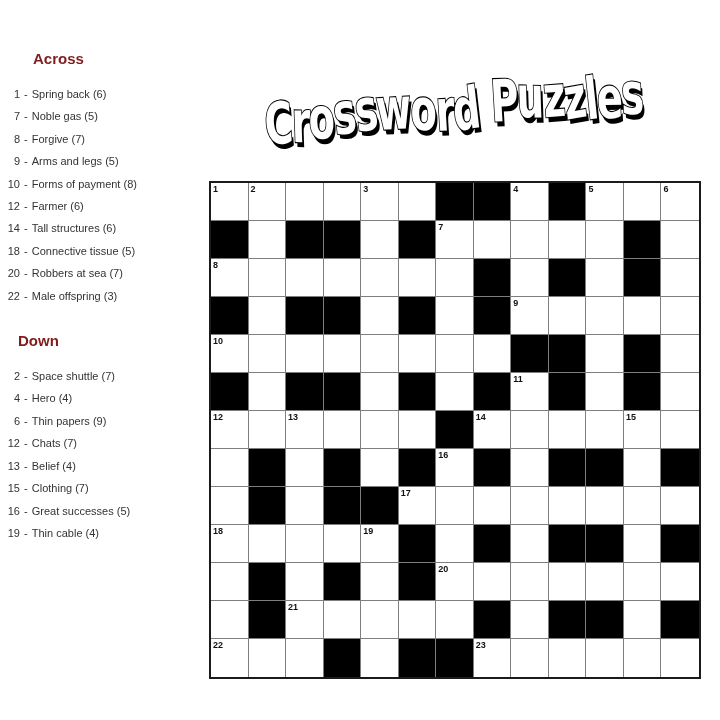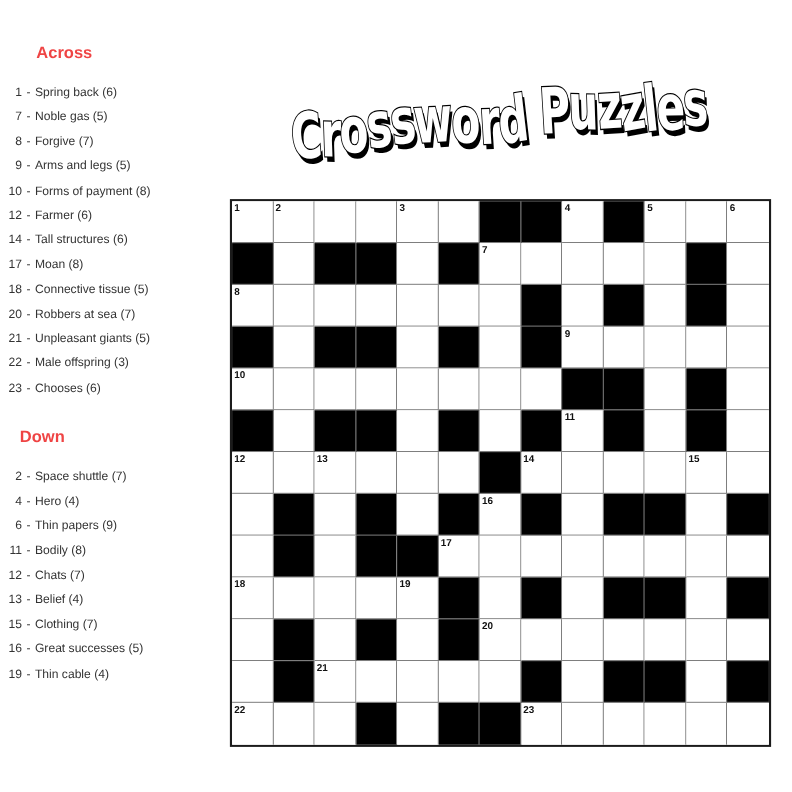--- a/index.html
+++ b/index.html
@@ -6,21 +6,21 @@
   body{
     width:720px;height:720px;position:relative;overflow:hidden;
     background:#ffffff;font-family:"Liberation Sans",sans-serif;
   }
   
   .clues{
     position:absolute;left:7px;top:36px;width:215px;
     color:#333;
   }
   .clues-head{
-    font-size:15px;font-weight:bold;color:#ef4444;margin:4px;line-height:17px;
+    font-size:15px;font-weight:bold;color:#7f1d1d;margin:14px;line-height:17px;
   }
   .head-across{margin-left:26px;}
   .head-down{margin-left:11px;}
   .clue-list{margin-top:16px;}
   .clue{
     line-height:22.4px;font-size:11px;white-space:nowrap;color:#333;
   }
   .cnum{display:inline-block;min-width:13px;text-align:right;}
   .csep{padding:0 1px;}
   .down-section{margin-top:25px;}
@@ -63,35 +63,31 @@
   <div class="across-section">
     <h2 class="clues-head head-across">Across</h2>
     <div class="clue-list">
         <div class="clue"><span class="cnum">1</span><span class="csep"> - </span><span>Spring back (6)</span></div>
         <div class="clue"><span class="cnum">7</span><span class="csep"> - </span><span>Noble gas (5)</span></div>
         <div class="clue"><span class="cnum">8</span><span class="csep"> - </span><span>Forgive (7)</span></div>
         <div class="clue"><span class="cnum">9</span><span class="csep"> - </span><span>Arms and legs (5)</span></div>
         <div class="clue"><span class="cnum">10</span><span class="csep"> - </span><span>Forms of payment (8)</span></div>
         <div class="clue"><span class="cnum">12</span><span class="csep"> - </span><span>Farmer (6)</span></div>
         <div class="clue"><span class="cnum">14</span><span class="csep"> - </span><span>Tall structures (6)</span></div>
-        <div class="clue"><span class="cnum">17</span><span class="csep"> - </span><span>Moan (8)</span></div>
         <div class="clue"><span class="cnum">18</span><span class="csep"> - </span><span>Connective tissue (5)</span></div>
         <div class="clue"><span class="cnum">20</span><span class="csep"> - </span><span>Robbers at sea (7)</span></div>
-        <div class="clue"><span class="cnum">21</span><span class="csep"> - </span><span>Unpleasant giants (5)</span></div>
         <div class="clue"><span class="cnum">22</span><span class="csep"> - </span><span>Male offspring (3)</span></div>
-        <div class="clue"><span class="cnum">23</span><span class="csep"> - </span><span>Chooses (6)</span></div>
       </div>
   </div>
   <div class="down-section">
     <h2 class="clues-head head-down">Down</h2>
     <div class="clue-list">
         <div class="clue"><span class="cnum">2</span><span class="csep"> - </span><span>Space shuttle (7)</span></div>
         <div class="clue"><span class="cnum">4</span><span class="csep"> - </span><span>Hero (4)</span></div>
         <div class="clue"><span class="cnum">6</span><span class="csep"> - </span><span>Thin papers (9)</span></div>
-        <div class="clue"><span class="cnum">11</span><span class="csep"> - </span><span>Bodily (8)</span></div>
         <div class="clue"><span class="cnum">12</span><span class="csep"> - </span><span>Chats (7)</span></div>
         <div class="clue"><span class="cnum">13</span><span class="csep"> - </span><span>Belief (4)</span></div>
         <div class="clue"><span class="cnum">15</span><span class="csep"> - </span><span>Clothing (7)</span></div>
         <div class="clue"><span class="cnum">16</span><span class="csep"> - </span><span>Great successes (5)</span></div>
         <div class="clue"><span class="cnum">19</span><span class="csep"> - </span><span>Thin cable (4)</span></div>
       </div>
   </div>
 </div>
 
 <div class="title-wrap">

